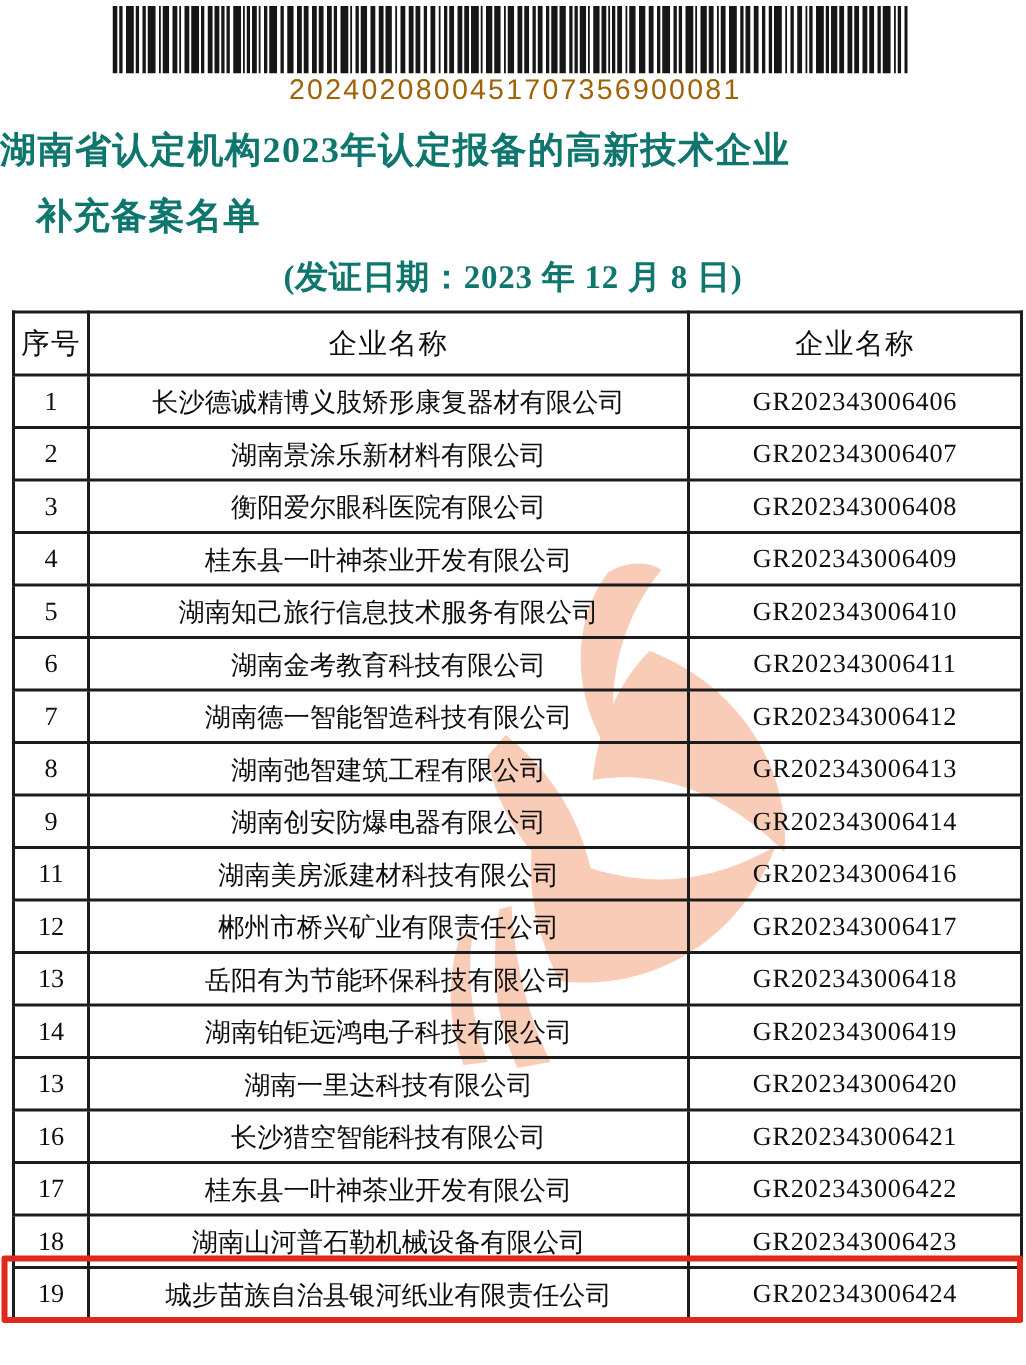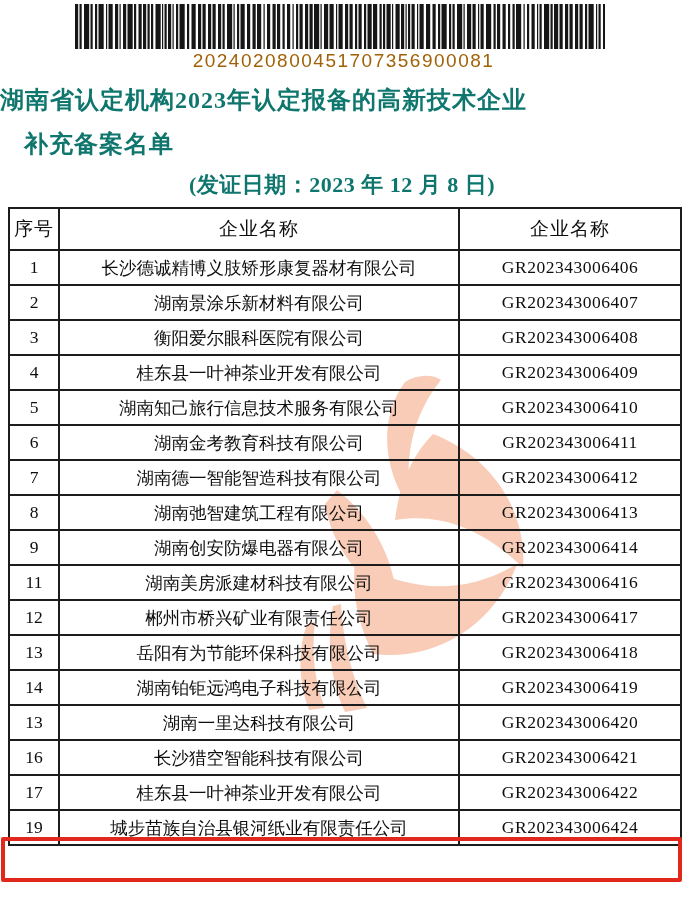--- a/index.html
+++ b/index.html
@@ -305,20 +305,25 @@
     <td class="name">长沙猎空智能科技有限公司</td>
     <td class="cert">GR202343006421</td>
   </tr>
 
   <tr>
     <td class="seq">17</td>
     <td class="name">桂东县一叶神茶业开发有限公司</td>
     <td class="cert">GR202343006422</td>
   </tr>
 
+  <tr>
+    <td class="seq">18</td>
+    <td class="name">湖南山河普石勒机械设备有限公司</td>
+    <td class="cert">GR202343006423</td>
+  </tr>
 
   <tr>
     <td class="seq">19</td>
     <td class="name">城步苗族自治县银河纸业有限责任公司</td>
     <td class="cert">GR202343006424</td>
   </tr>
 </tbody>
   </table>
 
   <div class="highlight-box" id="highlight-box" style="top: 837px; border-color: rgb(224, 40, 28);"></div>

